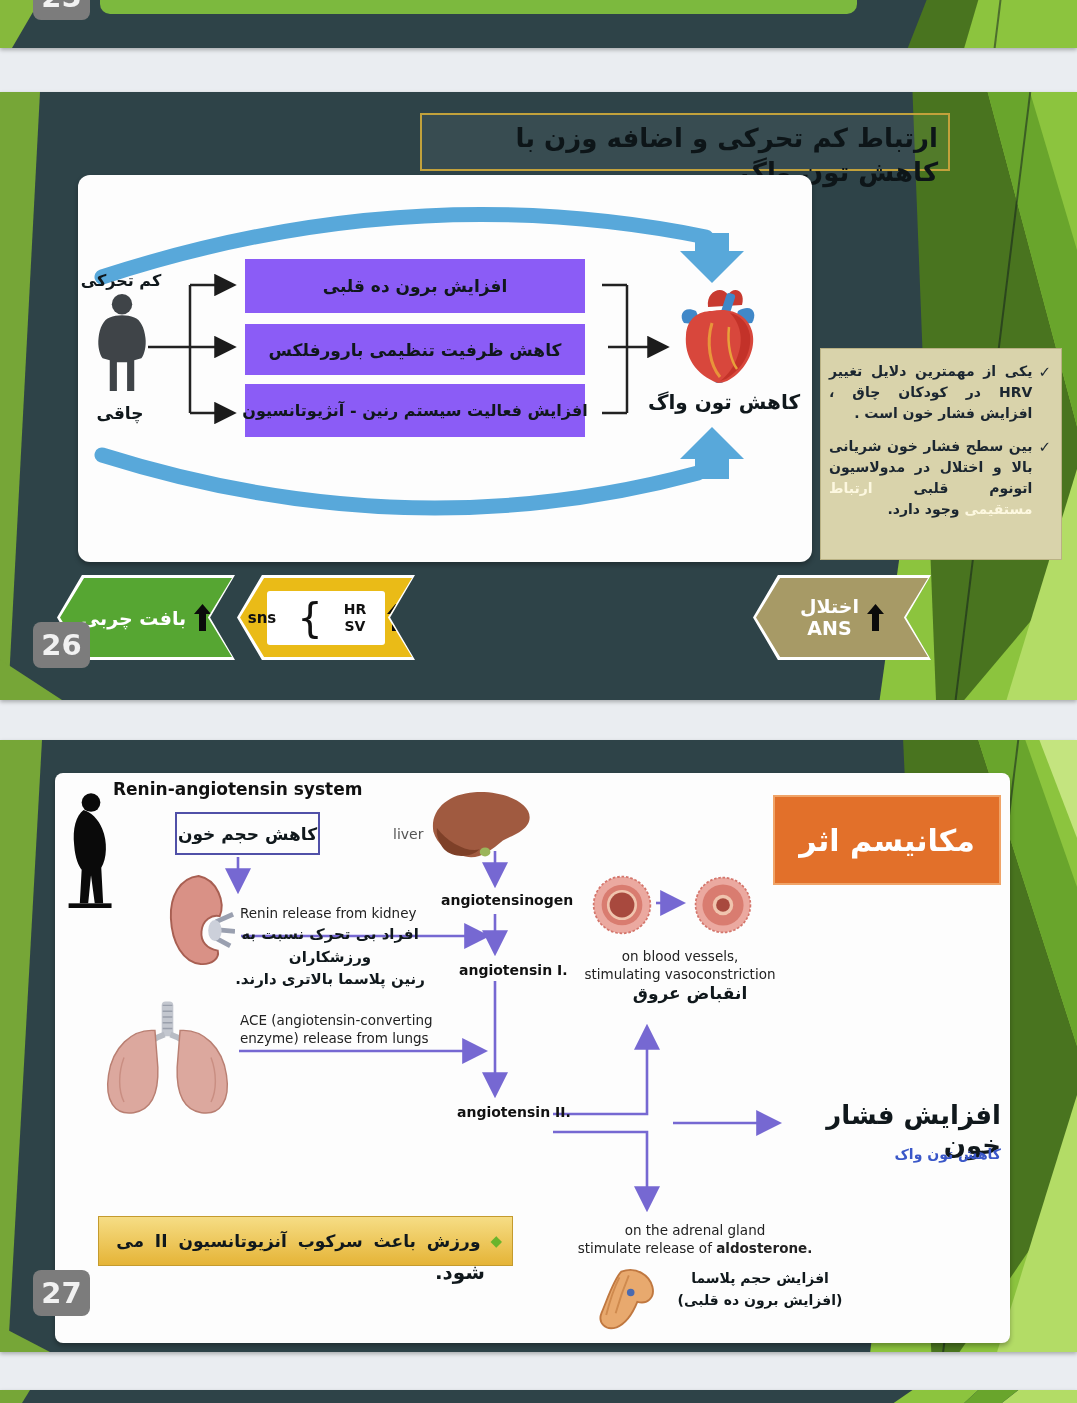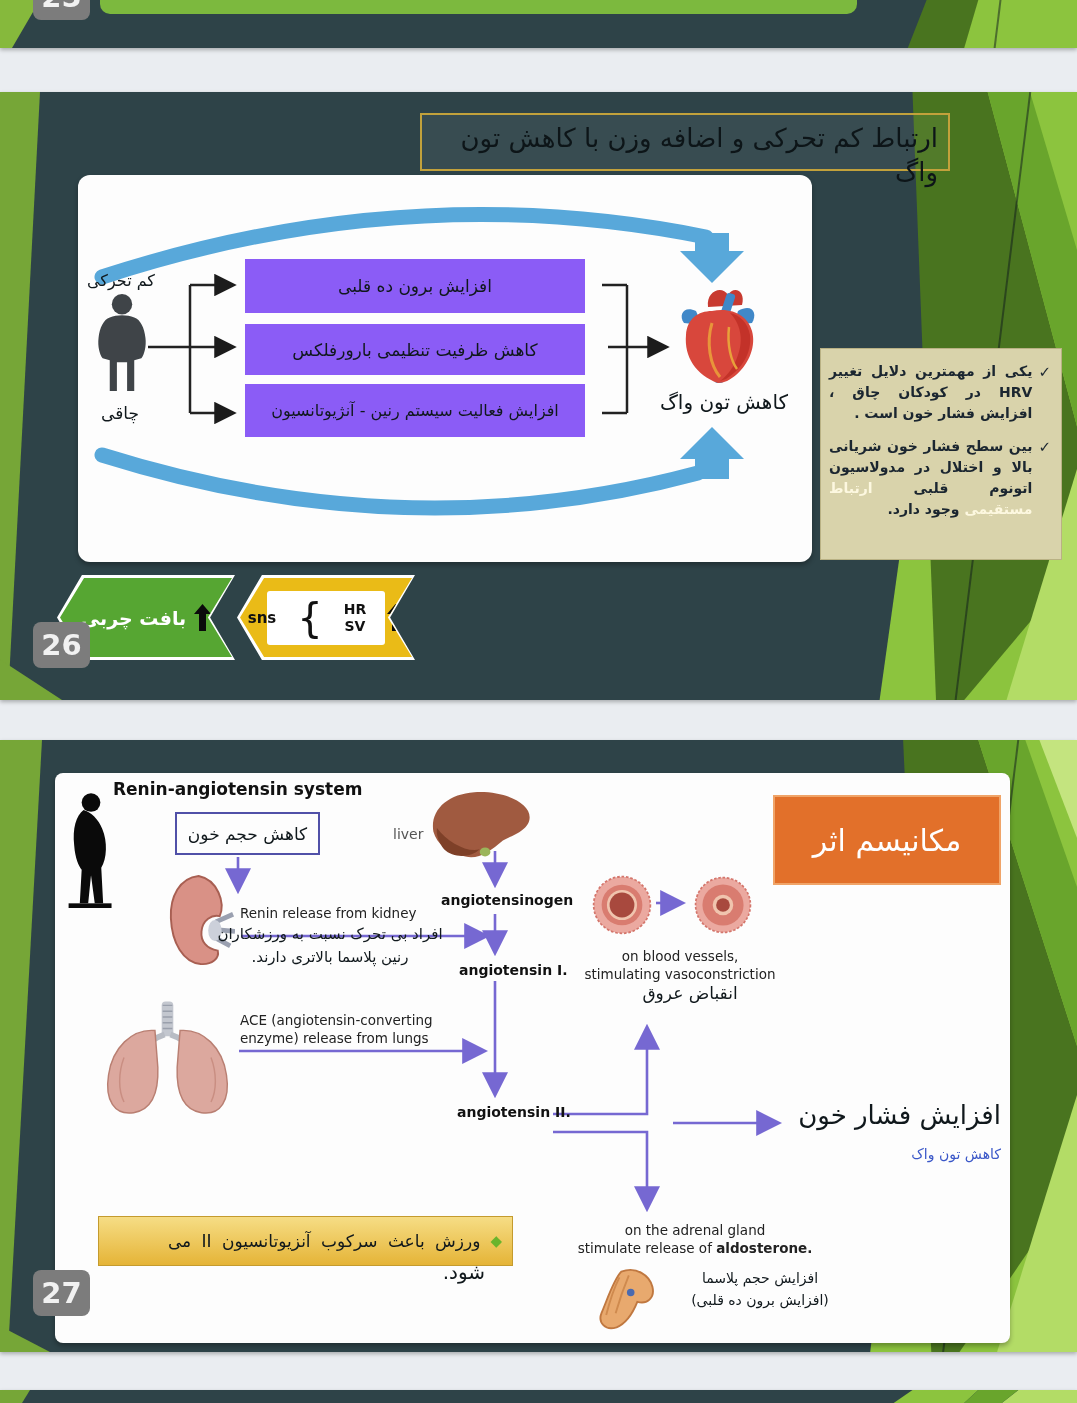--- a/index.html
+++ b/index.html
@@ -1,19 +1,19 @@
 <!DOCTYPE html>
 <html><head>
 <meta charset="utf-8">
 <style>
 *{margin:0;padding:0;box-sizing:border-box}
 body{width:1077px;height:1403px;position:relative;background:#eaedf1;font-family:"DejaVu Sans",sans-serif;overflow:hidden}
 .abs{position:absolute}
 .slide{position:absolute;left:0;width:1077px;background:#2e4348;overflow:hidden;box-shadow:0 2px 4px rgba(0,0,0,.28)}
-.fa{direction:rtl;font-weight:normal;color:#10181c}
+.fa{direction:rtl;font-weight:bold;color:#10181c}
 .badge{width:57px;height:46px;background:#7c7c7c;border-radius:8px;color:#f1f1f1;font-size:29px;font-weight:bold;display:flex;align-items:center;justify-content:center;z-index:5}
 .crease{position:absolute;width:2px;background:rgba(14,24,28,.5);transform:rotate(7deg);transform-origin:top center;z-index:1}
 .whitebox{position:absolute;background:#fdfdfd;border-radius:12px;z-index:2;box-shadow:0 3px 5px rgba(0,0,0,.3)}
 .graybox{position:absolute;left:167px;width:340px;background:#8b5cf6;display:flex;align-items:center;justify-content:center;font-size:17px;white-space:nowrap}
 .chev{position:absolute;width:178px;height:85px;background:#fff;clip-path:polygon(0% 50%,14% 0%,100% 0%,86% 50%,100% 100%,14% 100%)}
 .chev-in{position:absolute;inset:3px;clip-path:polygon(0% 50%,14% 0%,100% 0%,86% 50%,100% 100%,14% 100%);display:flex;align-items:center;justify-content:center;gap:8px;color:#fff;font-weight:bold;font-size:19px}
 .chev-lines{display:flex;flex-direction:column;align-items:center;line-height:1.15;direction:rtl}
 .note-box{position:absolute;background:#d9d3ab;border:1px solid #b9b184;padding:12px 10px 8px 8px;direction:rtl;font-size:14px;font-weight:bold;color:#1b2630;text-align:justify;line-height:1.5;z-index:3}
 .note-item{display:flex;gap:6px;margin-bottom:12px}
 .check{flex:0 0 auto;font-size:15px}
@@ -136,20 +136,31 @@
           <span style="font-size:15px">sns</span>
           <span style="font-size:40px;font-weight:normal;line-height:1">{</span>
           <span class="chev-lines" style="direction:ltr;font-size:14px;color:#111">
             <span>HR</span>
             <span>SV</span>
           </span>
           <svg class="uparrow" width="17" height="27" viewBox="0 0 17 27">
               <polygon points="8.5,0 17,10 12,10 12,27 5,27 5,10 0,10" fill="#0b0b0b"></polygon>
             </svg>
         </div>
+      </div>
+    </div>
+    <div class="chev" style="left:698px">
+      <div class="chev-in" style="background: rgb(167, 154, 102);">
+        <span class="chev-lines">
+          <span>اختلال</span>
+          <span style="direction:ltr">ANS</span>
+        </span>
+        <svg class="uparrow" width="17" height="27" viewBox="0 0 17 27">
+            <polygon points="8.5,0 17,10 12,10 12,27 5,27 5,10 0,10" fill="#0b0b0b"></polygon>
+          </svg>
       </div>
     </div>
   </div>
 
   <div class="badge abs" style="left:33px;top:530px">
     <span>26</span>
   </div>
 </div>
 
 <div class="slide" style="top:740px;height:612px">

